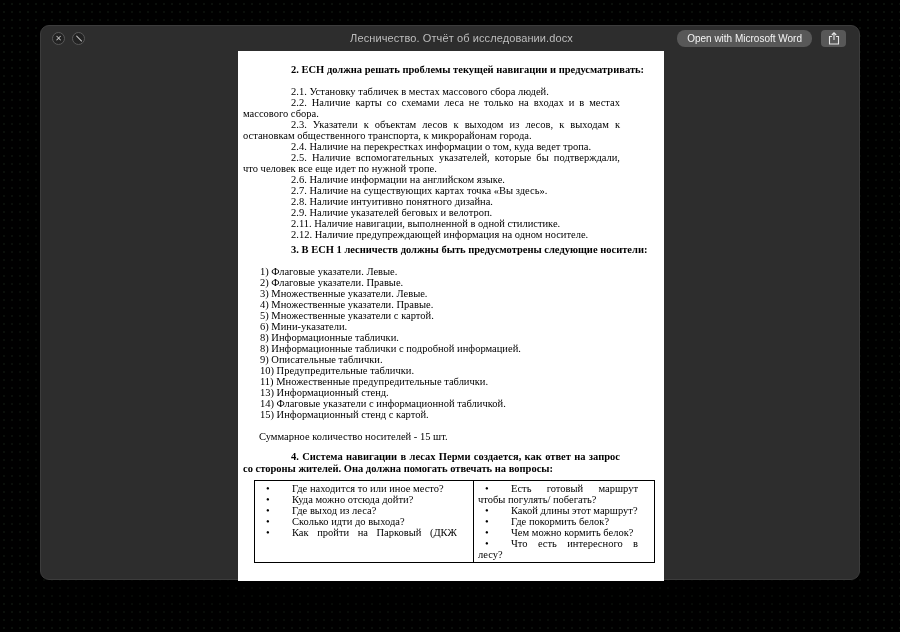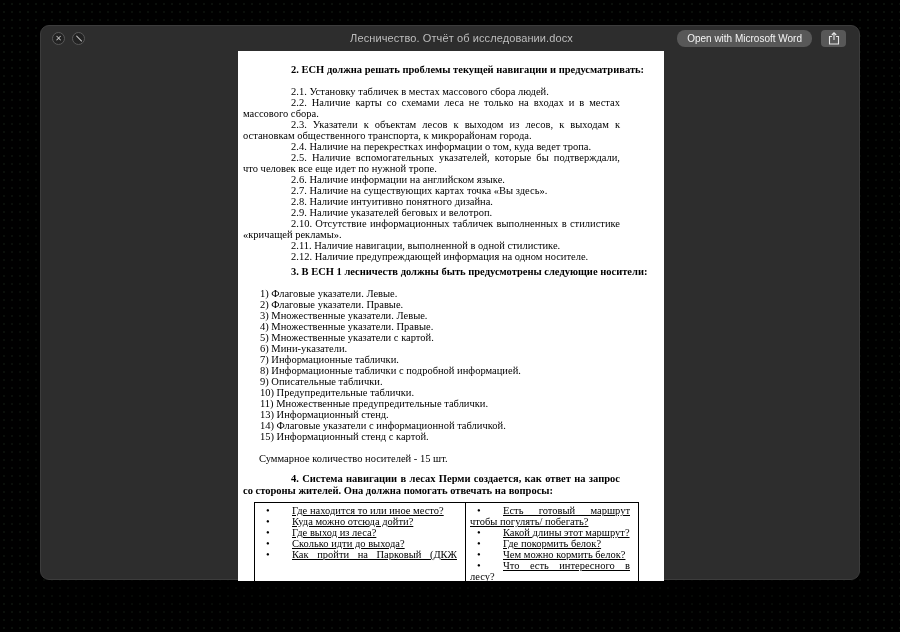--- a/index.html
+++ b/index.html
@@ -55,21 +55,21 @@
   .para{margin:0;text-indent:48px;text-align:justify;}
   .numlist{margin:0 0 0 17px;}
   .numlist p{margin:0;text-align:left;}
   .summary{margin:11px 0 0 16px;}
   .h4-bold{font-weight:bold;text-indent:48px;text-align:justify;margin:9px 0 0 0;line-height:12px;}
   
   .qtable{
     margin:5px 0 0 11px;width:370px;border-collapse:collapse;table-layout:fixed;
   }
   .qtable td{
-    border:1px solid #000;vertical-align:top;padding:2px 8px 2px 4px;text-decoration:underline;
+    border:1px solid #000;vertical-align:top;padding:2px 16px 2px 4px;
   }
   .qtable .col-l{width:198px;}
   .qtable .col-r{width:160px;}
   .ti{margin:0;text-align:justify;}
   .blt{display:inline-block;width:33px;padding-left:7px;box-sizing:border-box;}
   .cut{text-align-last:justify;}
 </style>
 </head>
 <body>
 
@@ -104,34 +104,33 @@
 
       <p class="para">2.1. Установку табличек в местах массового сбора людей.</p>
       <p class="para">2.2. Наличие карты со схемами леса не только на входах и в местах массового сбора.</p>
       <p class="para">2.3. Указатели к объектам лесов к выходом из лесов, к выходам к остановкам общественного транспорта, к микрорайонам города.</p>
       <p class="para">2.4. Наличие на перекрестках информации о том, куда ведет тропа.</p>
       <p class="para">2.5. Наличие вспомогательных указателей, которые бы подтверждали, что человек все еще идет по нужной тропе.</p>
       <p class="para">2.6. Наличие информации на английском языке.</p>
       <p class="para">2.7. Наличие на существующих картах точка «Вы здесь».</p>
       <p class="para">2.8. Наличие интуитивно понятного дизайна.</p>
       <p class="para">2.9. Наличие указателей беговых и велотроп.</p>
-      <p class="para">2.10. Отсутствие информационных табличек выполненных в стилистике «кричащей рекламы».</p>
       <p class="para">2.11. Наличие навигации, выполненной в одной стилистике.</p>
       <p class="para">2.12. Наличие предупреждающей информация на одном носителе.</p>
 
       <p class="h3-bold">3. В ЕСН 1 лесничеств должны быть предусмотрены следующие носители:</p>
 
       <div class="numlist">
         <p>1) Флаговые указатели. Левые.</p>
         <p>2) Флаговые указатели. Правые.</p>
         <p>3) Множественные указатели. Левые.</p>
         <p>4) Множественные указатели. Правые.</p>
         <p>5) Множественные указатели с картой.</p>
         <p>6) Мини-указатели.</p>
-        <p>7) Информационные таблички.</p>
+        <p>8) Информационные таблички.</p>
         <p>8) Информационные таблички с подробной информацией.</p>
         <p>9) Описательные таблички.</p>
         <p>10) Предупредительные таблички.</p>
         <p>11) Множественные предупредительные таблички.</p>
         <p>13) Информационный стенд.</p>
         <p>14) Флаговые указатели с информационной табличкой.</p>
         <p>15) Информационный стенд с картой.</p>
       </div>
 
       <p class="summary">Суммарное количество носителей - 15 шт.</p>

